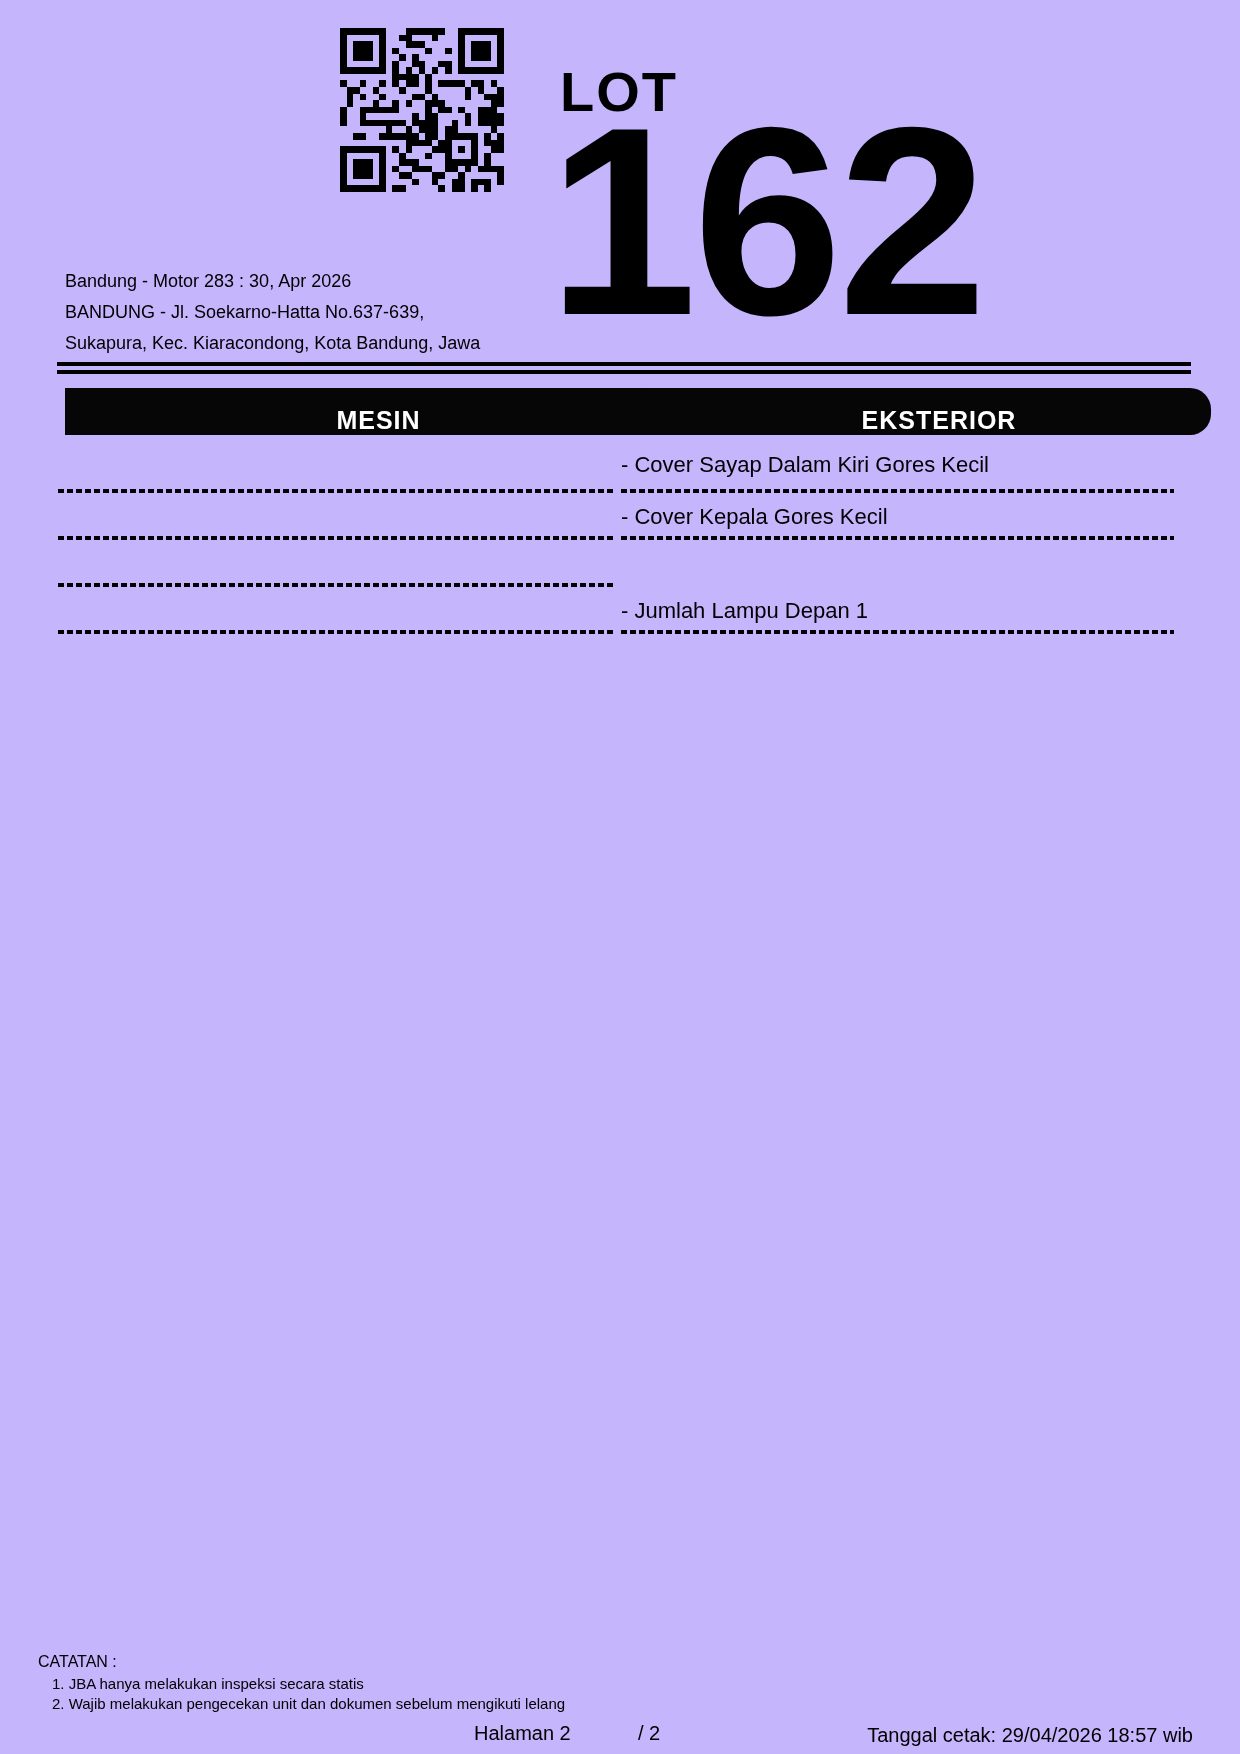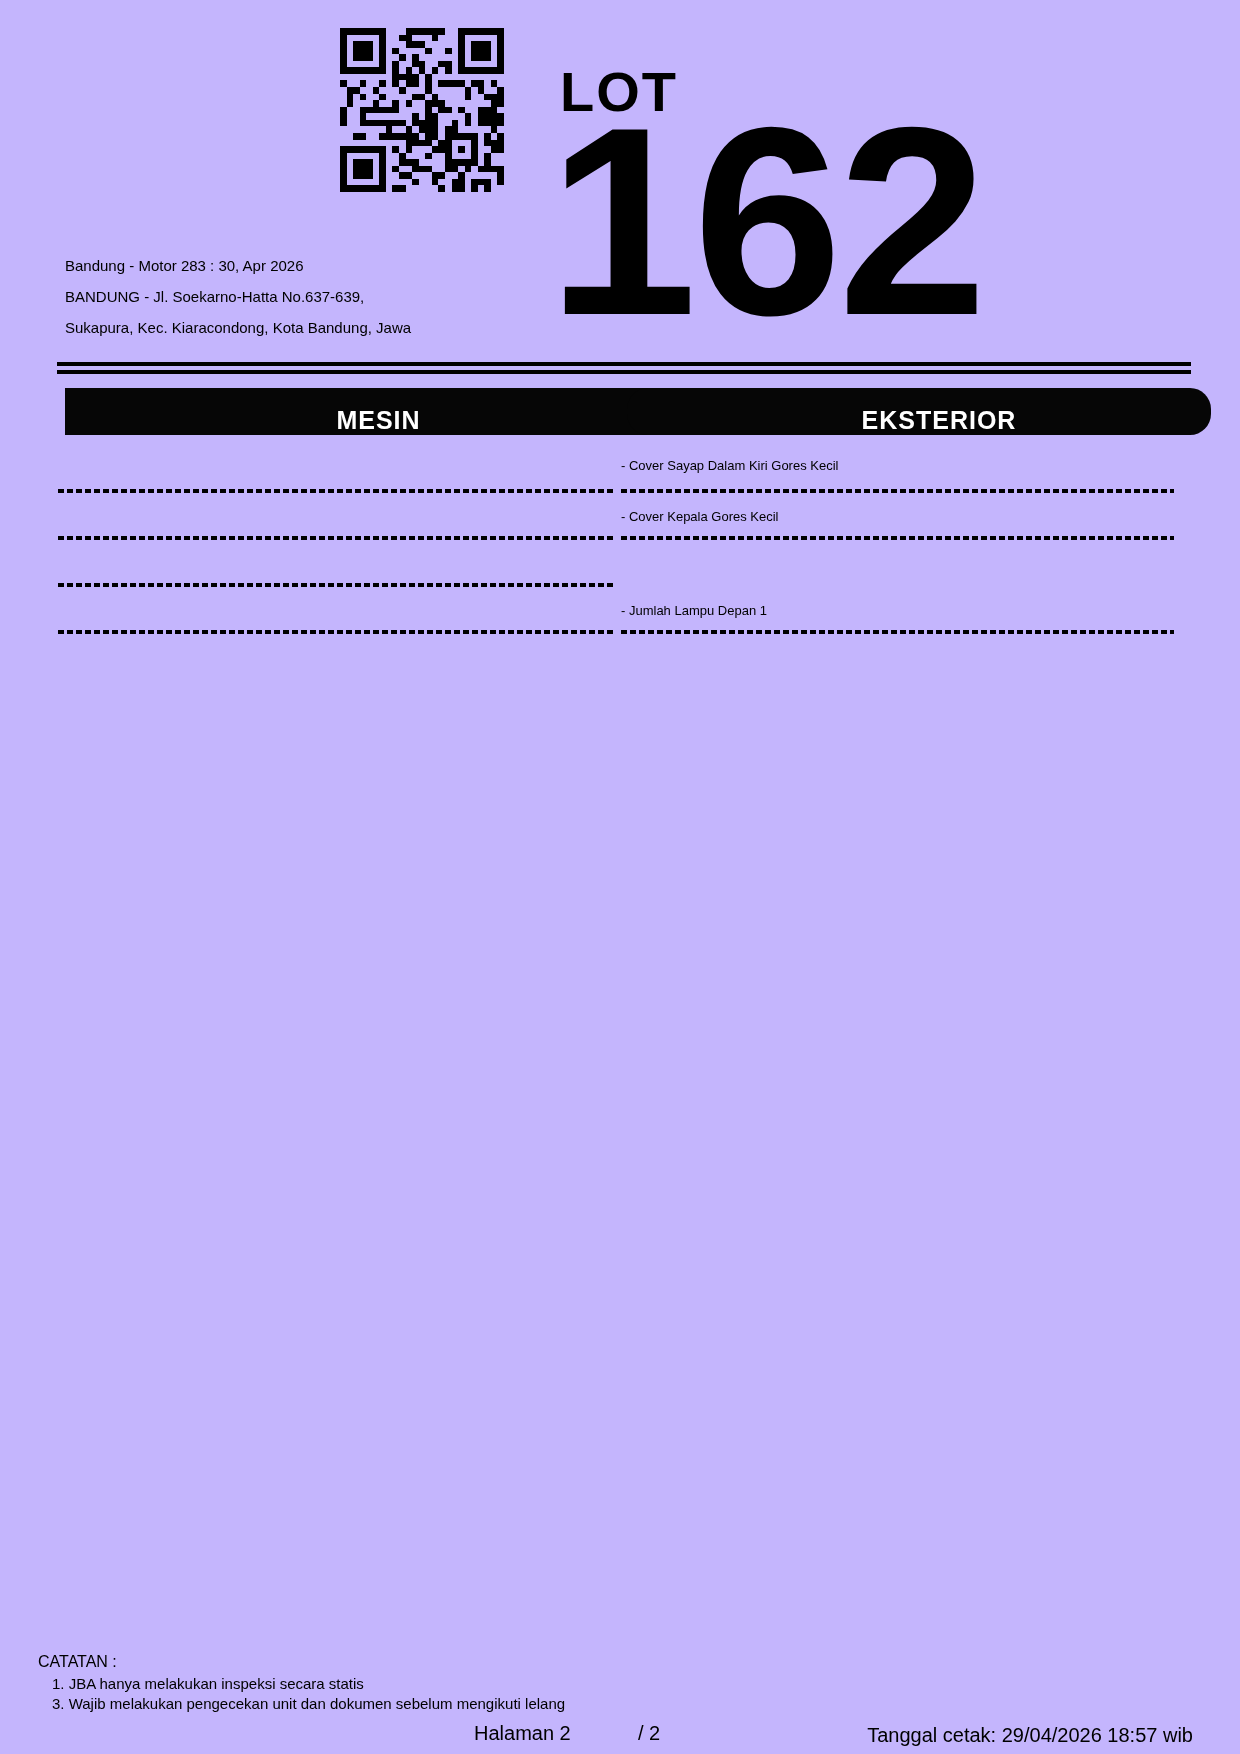--- a/index.html
+++ b/index.html
@@ -21,42 +21,42 @@
     position:absolute;left:560px;top:64px;
     font-size:56px;font-weight:bold;letter-spacing:2px;line-height:56px;
   }
   .lot-number{
     position:absolute;left:548px;top:124px;
     font-size:268px;font-weight:bold;line-height:195px;
     letter-spacing:-4px;white-space:nowrap;
   }
 
   
-  .auction-info{position:absolute;left:65px;top:250px;font-size:15px;line-height:31px;}
+  .auction-info{position:absolute;left:65px;top:266px;font-size:18px;line-height:31px;}
 
   
   .double-rule{
     position:absolute;left:57px;top:362px;width:1134px;height:12px;
     border-top:4px solid #000;border-bottom:4px solid #000;box-sizing:border-box;
   }
 
   
   .bar{
     position:absolute;top:388px;height:47px;background:#060606;color:#fff;
     display:flex;align-items:flex-end;justify-content:center;
     font-weight:bold;font-size:25px;letter-spacing:1px;padding-left:40px;
   }
   .bar-left{left:65px;width:547px;}
   .bar-right{left:627px;width:544px;border-radius:21px;}
 
   
   .rows{position:absolute;left:0;top:437px;width:1240px;}
   .row{position:relative;height:47px;}
   .row:first-child{height:56px;}
-  .cell{position:absolute;top:0;bottom:0;display:flex;align-items:center;font-size:13px;text-align:center;}
+  .cell{position:absolute;top:0;bottom:0;display:flex;align-items:center;font-size:22px;text-align:center;}
   .cell-left{left:58px;width:557px;}
   .cell-right{left:621px;width:553px;}
   .cell::after{
     content:"";position:absolute;left:0;right:0;bottom:0;height:4px;
     background:repeating-linear-gradient(90deg,#000 0 6px,transparent 6px 9px);
   }
 
   
   .notes{position:absolute;left:38px;top:1652px;font-size:15px;line-height:20px;}
   .notes-title{font-size:16px;margin-bottom:2px;}
@@ -414,21 +414,21 @@
       <div class="row">
         <div class="cell cell-left"></div>
         <div class="cell cell-right">- Jumlah Lampu Depan 1</div>
       </div>
     </div>
 
   <div class="notes">
     <div class="notes-title">CATATAN :</div>
     <div id="note-items">
         <div class="note-item">1. JBA hanya melakukan inspeksi secara statis</div>
-        <div class="note-item">3. Wajib melakukan pengecekan unit dan dokumen sebelum mengikuti lelang</div>
+        <div class="note-item">2. Wajib melakukan pengecekan unit dan dokumen sebelum mengikuti lelang</div>
       </div>
   </div>
 
   <div class="footer-page">Halaman 2</div>
   <div class="footer-page-total">/ 2</div>
   <div class="footer-print">Tanggal cetak: 29/04/2026 18:57 wib</div>
 
 </div>
 
 </body></html>

